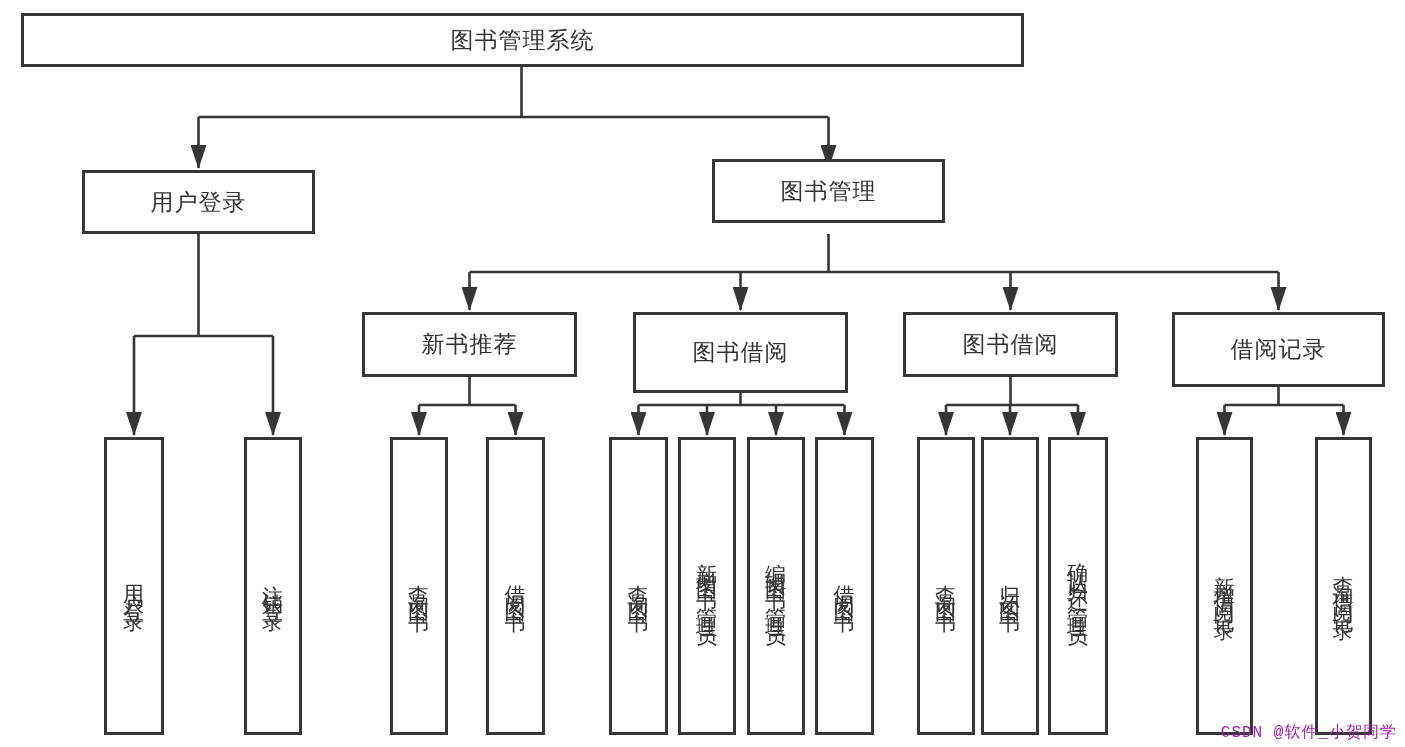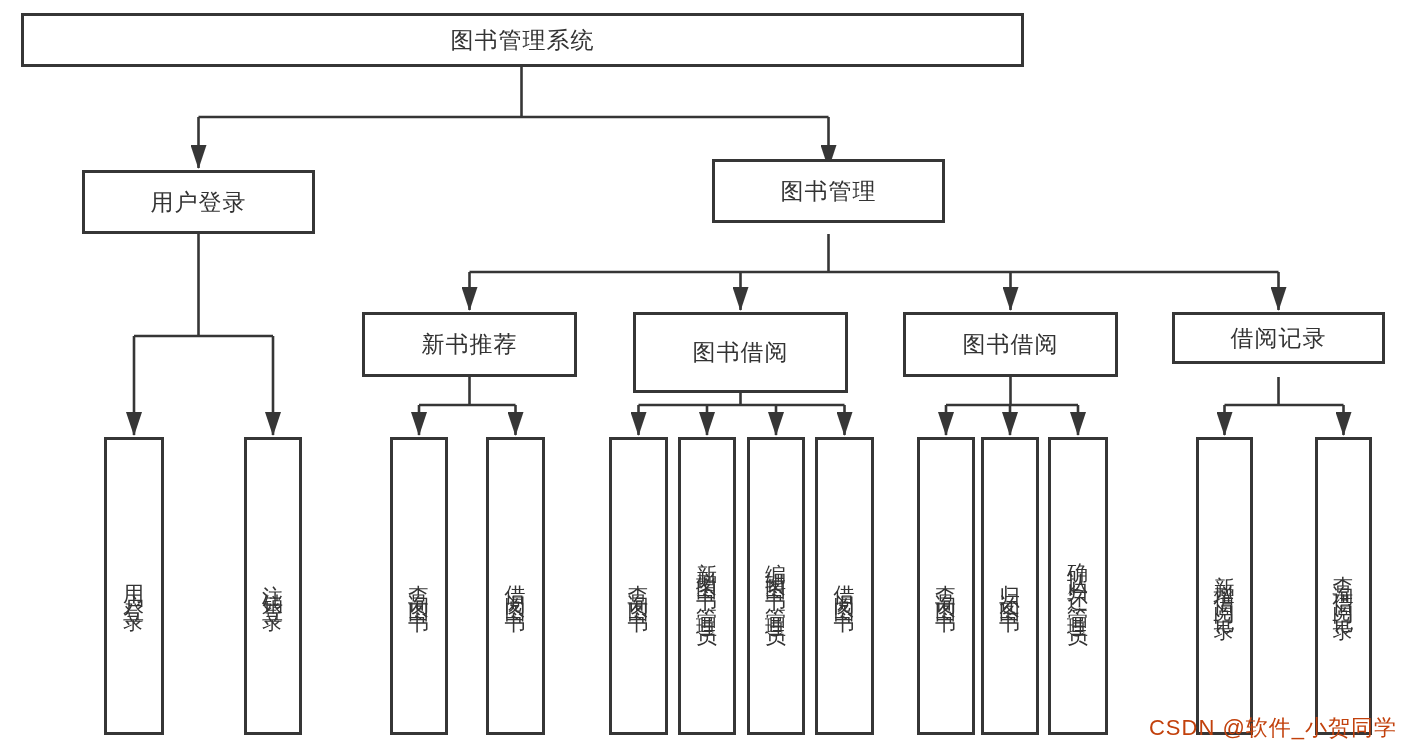--- a/index.html
+++ b/index.html
@@ -38,24 +38,25 @@
     font-size: 21px;
     writing-mode: vertical-rl;
     letter-spacing: 9px;
     line-height: 1;
   }
   .box.v span { display: block; }
   #watermark {
     position: absolute;
     right: 8px;
     bottom: 4px;
-    font-size: 22px;
+    font-size: 16px;
     letter-spacing: 1px;
-    color: #c2410c;
+    color: #a21caf;
     white-space: nowrap;
+    font-family: Liberation Mono, monospace;
   }
 </style>
 </head>
 <body>
 
 <div id="canvas">
 
   <svg id="connectors" viewBox="0 0 1405 747" xmlns="http://www.w3.org/2000/svg">
     <defs>
       <marker id="arw" markerUnits="userSpaceOnUse" markerWidth="24" markerHeight="16" viewBox="0 0 24 16" refX="23" refY="8" orient="auto">
@@ -133,21 +134,21 @@
 
   <div class="box h" style="left:362px; top:312px; width:215px; height:65px">
     <span>新书推荐</span>
   </div>
   <div class="box h" style="left:633px; top:312px; width:215px; height:81px">
     <span>图书借阅</span>
   </div>
   <div class="box h" style="left:903px; top:312px; width:215px; height:65px">
     <span>图书借阅</span>
   </div>
-  <div class="box h" style="left:1172px; top:312px; width:213px; height:52px">
+  <div class="box h" style="left:1172px; top:312px; width:213px; height:75px">
     <span>借阅记录</span>
   </div>
 
   <div class="box v" style="left:104px; top:437px; width:60px; height:298px">
     <span>用户登录</span>
   </div>
   <div class="box v" style="left:244px; top:437px; width:58px; height:298px">
     <span>注销登录</span>
   </div>
 

